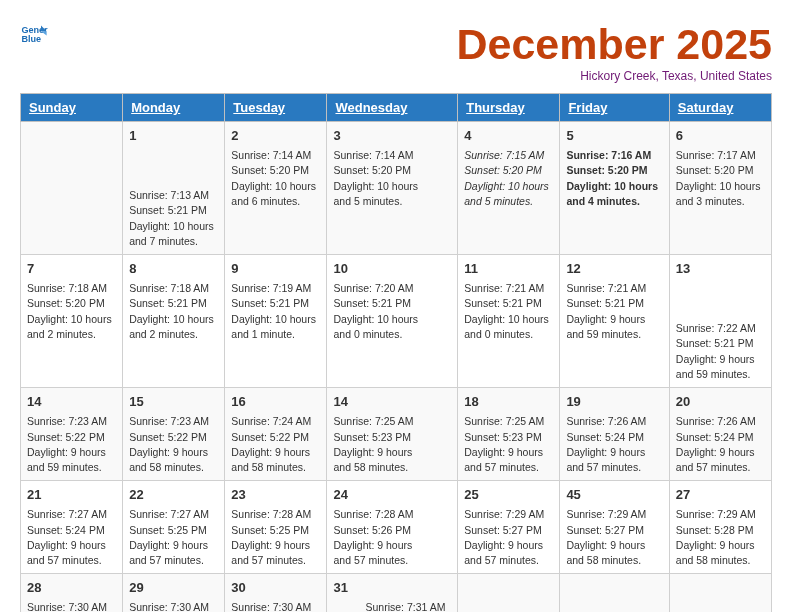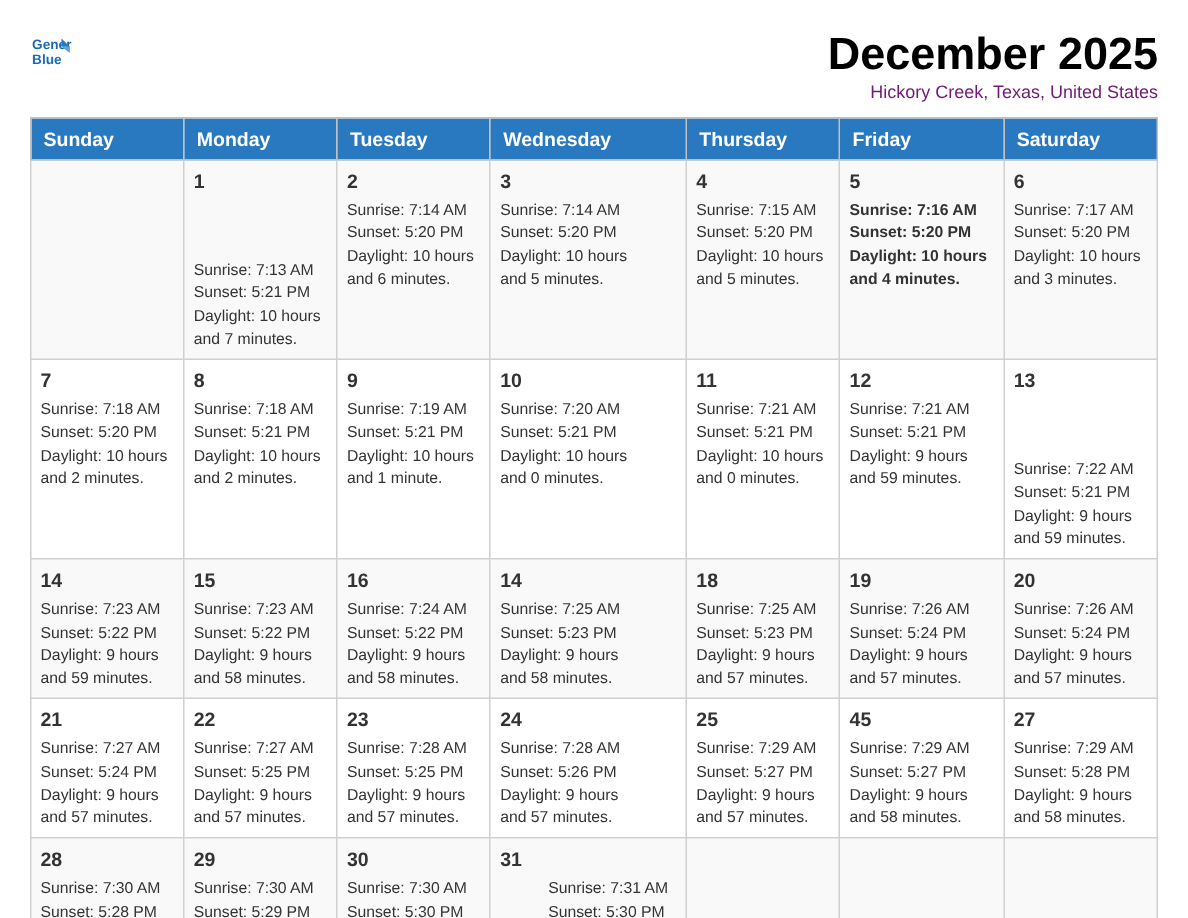--- a/index.html
+++ b/index.html
@@ -22,41 +22,42 @@
       gap: 4px;
     }
     .logo-icon {
       width: 28px;
       height: 28px;
     }
     .title-area {
       text-align: right;
     }
     .main-title {
-      font-size: 30px;
+      font-size: 43px;
       font-weight: bold;
-      color: #000000;
+      color: #c2410c;
     }
     .subtitle {
       font-size: 12px;
       color: #701a75;
     }
     table {
       width: 100%;
       border-collapse: collapse;
       font-size: 11px;
     }
     thead tr th {
       background-color: #2979c0;
       color: #fff;
       text-align: left;
       padding: 6px 8px;
       font-size: 13px;
       font-weight: bold;
       border: 1px solid #c0c0c0;
+      text-decoration: underline;
     }
     tbody tr td {
       border: 1px solid #d0d0d0;
       vertical-align: top;
       padding: 5px 6px;
       min-height: 80px;
       color: #333;
       line-height: 1.4;
     }
     tbody tr:nth-child(odd) td {
@@ -129,21 +130,21 @@
         </td>
         <td>
           <span class="day-num">3</span>
           <div class="day-info" style="white-space: pre-line;">Sunrise: 7:14 AM
 Sunset: 5:20 PM
 Daylight: 10 hours
 and 5 minutes.</div>
         </td>
         <td>
           <span class="day-num">4</span>
-          <div class="day-info" style="white-space: pre-line;">Sunrise: 7:15 AM
+          <div class="day-info" style="white-space: pre-line; font-style: italic;">Sunrise: 7:15 AM
 Sunset: 5:20 PM
 Daylight: 10 hours
 and 5 minutes.</div>
         </td>
         <td>
           <span class="day-num">5</span>
           <div class="day-info" style="white-space: pre-line; font-weight: bold;">Sunrise: 7:16 AM
 Sunset: 5:20 PM
 Daylight: 10 hours
 and 4 minutes.</div>

